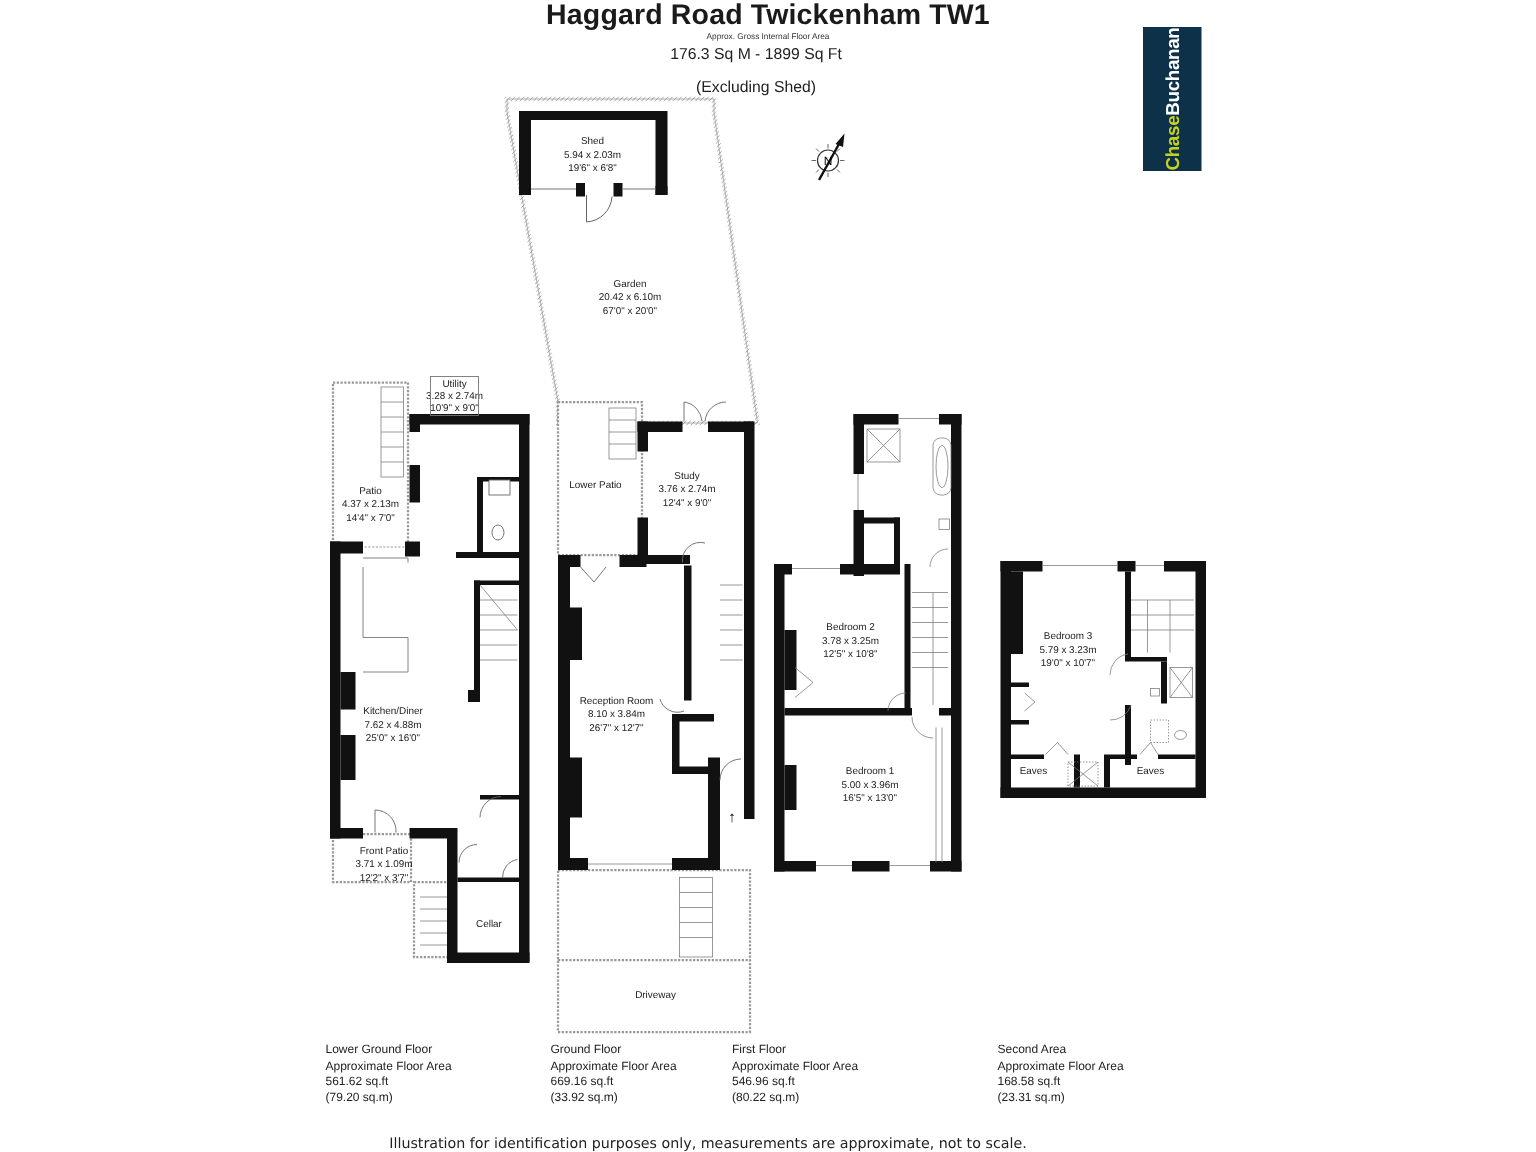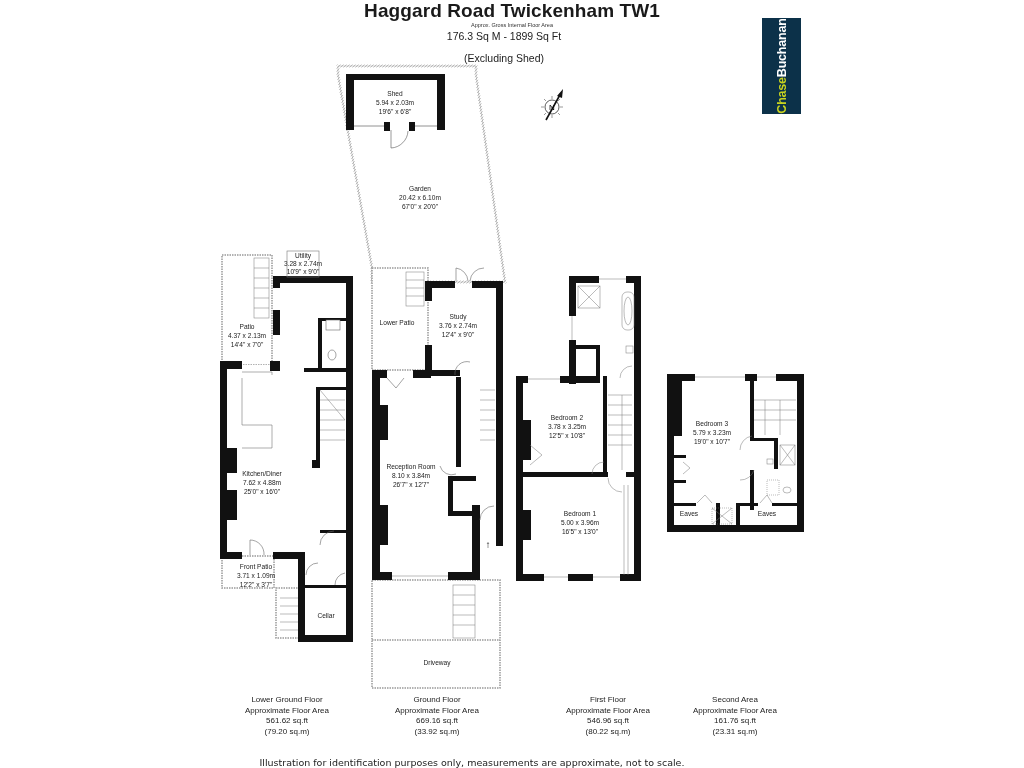--- a/index.html
+++ b/index.html
@@ -5,21 +5,21 @@
   html, body { margin: 0; padding: 0; background: #ffffff; }
   body { width: 1024px; height: 768px; position: relative; overflow: hidden; font-family: "Liberation Sans", sans-serif; color: #1a1a1a; }
   .title { position: absolute; left: 0; width: 1024px; top: 0; text-align: center; font-weight: bold; font-size: 19px; letter-spacing: 0.1px; }
   .subtitle-small { position: absolute; left: 0; width: 1024px; top: 22px; text-align: center; font-size: 5.5px; color: #333; }
   .subtitle { position: absolute; left: 0; width: 1008px; text-align: center; font-size: 10.5px; color: #222; }
   .logo { position: absolute; left: 762px; top: 18px; width: 39px; height: 96px; background: #0c3149; display: flex; align-items: center; justify-content: center; }
   .logo-text { transform: rotate(-90deg); white-space: nowrap; font-size: 12.5px; font-weight: bold; letter-spacing: -0.2px; }
   .logo-a { color: #c7d21f; }
   .logo-b { color: #ffffff; }
   svg.plan { position: absolute; left: 0; top: 0; }
-  .floor-label { position: absolute; width: 140px; text-align: center; font-size: 8px; line-height: 10.5px; color: #222; top: 695px; }
+  .floor-label { position: absolute; width: 140px; font-size: 8px; line-height: 10.5px; color: #222; top: 695px; }
   .disclaimer { position: absolute; left: 0; width: 944px; top: 757px; text-align: center; font-size: 9.5px; color: #222; font-family: "DejaVu Sans", sans-serif; }
   .room-label { font-family: "Liberation Sans", sans-serif; font-size: 6.6px; fill: #222; text-anchor: middle; }
 </style>
 </head>
 <body>
 
 <div class="title">Haggard Road Twickenham TW1</div>
 <div class="subtitle-small">Approx. Gross Internal Floor Area</div>
 <div class="subtitle" style="top:30px">176.3 Sq M - 1899 Sq Ft</div>
 <div class="subtitle" style="top:52px">(Excluding Shed)</div>
@@ -342,26 +342,26 @@
   <div>Approximate Floor Area</div>
   <div>561.62 sq.ft</div>
   <div>(79.20 sq.m)</div>
 </div>
 <div class="floor-label" style="left:367px">
   <div>Ground Floor</div>
   <div>Approximate Floor Area</div>
   <div>669.16 sq.ft</div>
   <div>(33.92 sq.m)</div>
 </div>
-<div class="floor-label" style="left:538px">
+<div class="floor-label" style="left:488px">
   <div>First Floor</div>
   <div>Approximate Floor Area</div>
   <div>546.96 sq.ft</div>
   <div>(80.22 sq.m)</div>
 </div>
 <div class="floor-label" style="left:665px">
   <div>Second Area</div>
   <div>Approximate Floor Area</div>
-  <div>161.76 sq.ft</div>
+  <div>168.58 sq.ft</div>
   <div>(23.31 sq.m)</div>
 </div>
 
 <div class="disclaimer">Illustration for identification purposes only, measurements are approximate, not to scale.</div>
 
 </body></html>

